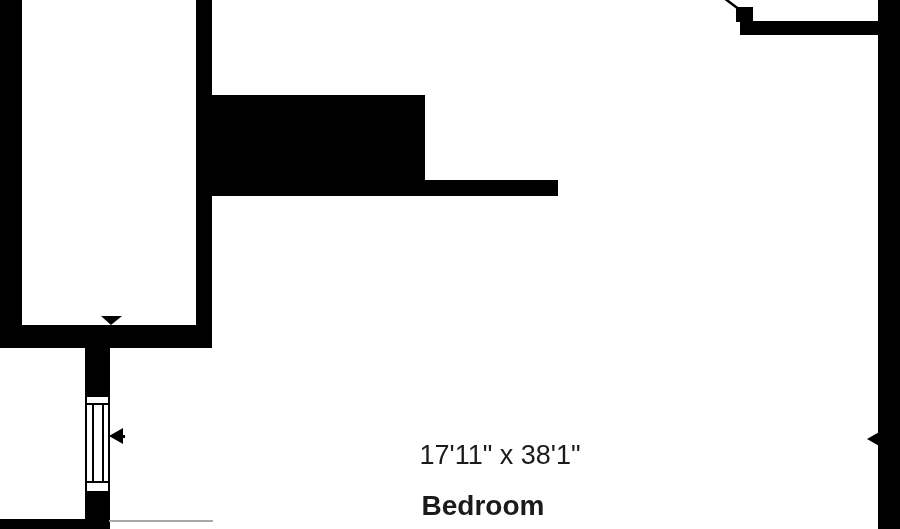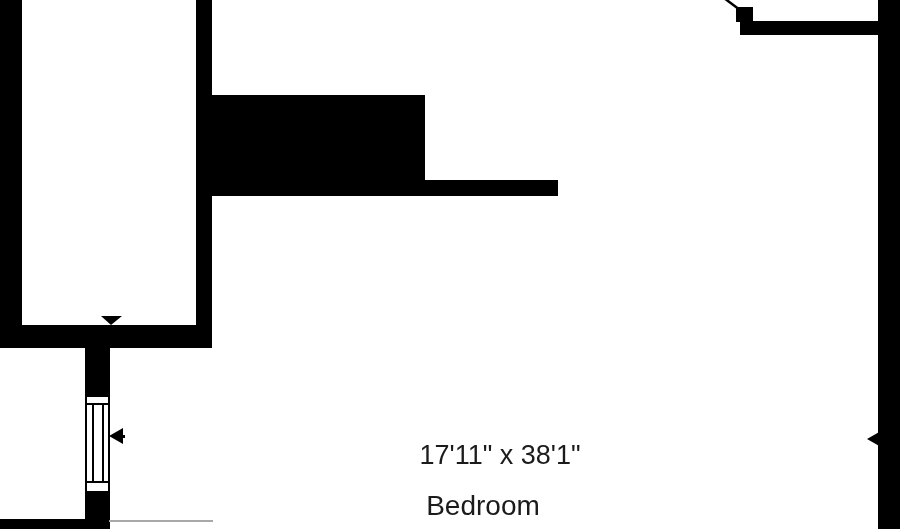--- a/index.html
+++ b/index.html
@@ -74,20 +74,21 @@
   }
   .label-dims {
     left: 350px; top: 440px;
     width: 300px;
     font-size: 27px;
   }
   .label-room {
     left: 333px; top: 490px;
     width: 300px;
     font-size: 28px;
+    font-weight: bold;
   }
 </style>
 </head>
 <body>
 
 <div id="stage">
 
   <div class="wall wall-left"></div>
   <div class="wall wall-middle"></div>
   <div class="wall wall-room-bottom"></div>

